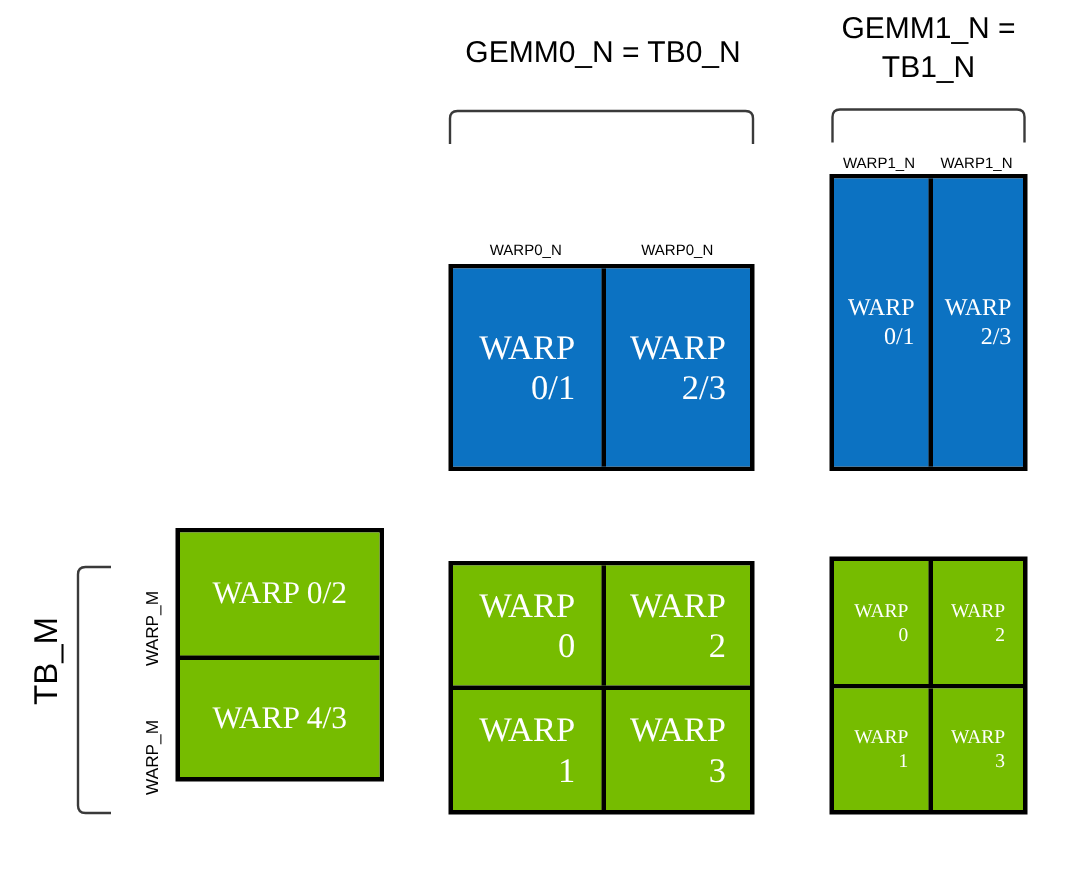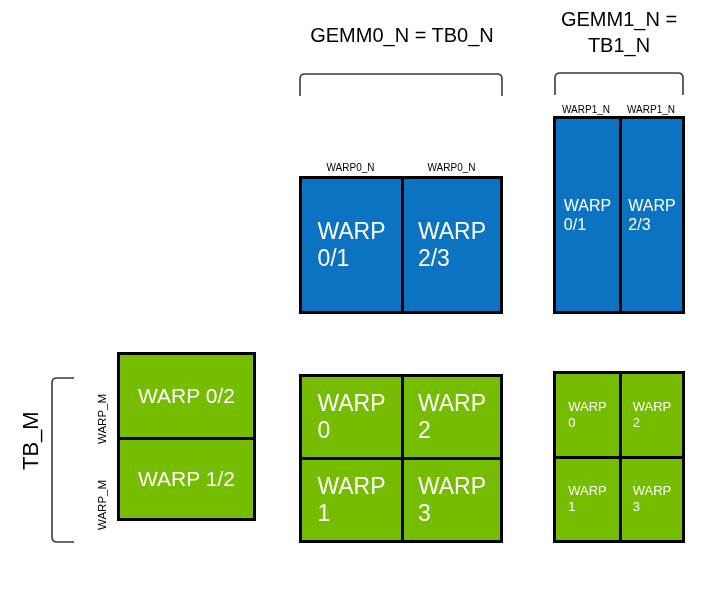--- a/index.html
+++ b/index.html
@@ -58,24 +58,25 @@
     display: flex;
   }
   .block.col { flex-direction: row; }
   .block.rows { flex-direction: column; }
 
   .cell {
     box-sizing: border-box;
     display: flex;
     align-items: center;
     justify-content: center;
-    text-align: left;
+    text-align: right;
     color: #ffffff;
     white-space: pre-line;
     flex: 1 1 auto;
+    font-family: Liberation Serif, serif;
   }
   .cell.blue  { background: #0c72c2; }
   .cell.green { background: #76bc00; }
 
   .sep-v { border-left: 3px solid #000000; }
   .sep-h { border-top: 3px solid #000000; }
 
   .t-xl { font-size: 23px; line-height: 27px; }
   .t-lg { font-size: 21px; line-height: 25px; }
   .t-md { font-size: 16px; line-height: 19px; }
@@ -132,21 +133,21 @@
     </svg>
   </div>
 
   <div class="abs big-label-v" style="left:18px; top:470px;">TB_M</div>
 
   <div class="abs tick-label-v" style="left:95px; top:444px;">WARP_M</div>
   <div class="abs tick-label-v" style="left:95px; top:530px;">WARP_M</div>
 
   <div class="abs block rows" style="left:117px; top:352px; width:139px; height:169px;">
     <div class="cell green t-lg" style="height:50%;">WARP 0/2</div>
-    <div class="cell green t-lg sep-h" style="height:50%;">WARP 1/2</div>
+    <div class="cell green t-lg sep-h" style="height:50%;">WARP 4/3</div>
   </div>
 
   <div class="abs block rows" style="left:299px; top:374px; width:204px; height:169px;">
     <div style="display:flex; height:50%;">
       <div class="cell green t-xl" style="width:50%;">WARP
 0</div>
       <div class="cell green t-xl sep-v" style="width:50%;">WARP
 2</div>
     </div>
     <div style="display:flex; height:50%;" class="sep-h">

